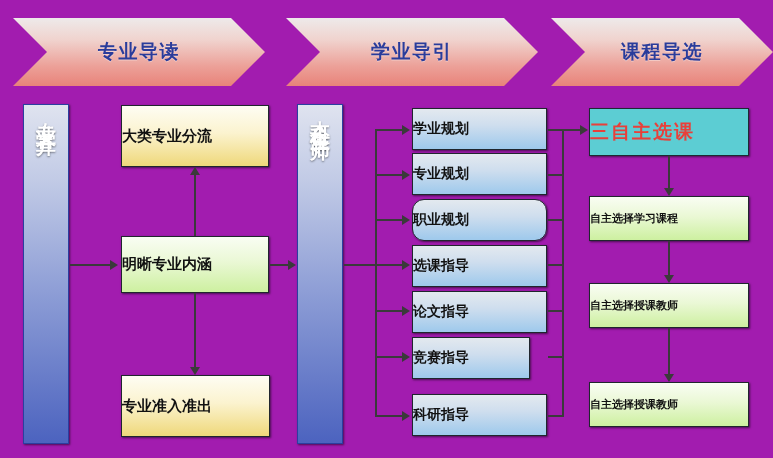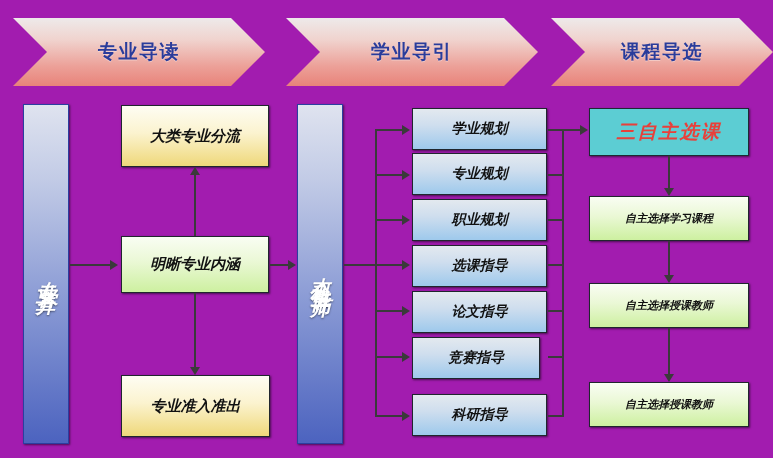--- a/index.html
+++ b/index.html
@@ -24,27 +24,26 @@
     color:#2a3c9b;
     font-size:19px;font-weight:bold;letter-spacing:1.5px;
     -webkit-clip-path:polygon(0 0,calc(100% - 34px) 0,100% 50%,calc(100% - 34px) 100%,0 100%,34px 50%);
     clip-path:polygon(0 0,calc(100% - 34px) 0,100% 50%,calc(100% - 34px) 100%,0 100%,34px 50%);
     filter:drop-shadow(1px 1px 0 #1d2430) drop-shadow(-1px 0 0 #1d2430) drop-shadow(0 -1px 0 #1d2430) drop-shadow(0 1px 0 #1d2430);
     text-shadow:0 1px 0 rgba(255,255,255,.35);
   }
 
   
   .box{
-    display:flex;align-items:center;justify-content:center;
+    display:flex;align-items:center;
     text-align:center;
     border:1px solid #20262e;
     box-shadow:1px 1px 2px rgba(0,0,0,.55);
     font-size:14px;color:#111;
     line-height:1.25;
-    font-style:italic;
   }
   .box.tall{
     writing-mode:vertical-rl;
     text-orientation:upright;
     letter-spacing:5px;
     font-size:20px;font-weight:bold;
     color:#fff;
     border:1px solid #2b3fa0;
     background:linear-gradient(180deg,#dfe3ef 0%,#c2cbe6 22%,#8e9ed6 55%,#4c63bf 100%);
     text-shadow:0 1px 2px rgba(0,0,0,.45);
@@ -149,30 +148,30 @@
 
   <div class="abs ln h" style="left:375px;top:415px;width:28px;"></div>
   <div class="abs ahead r" style="left:402px;top:411px;"></div>
 
   <div class="abs box blue" style="left:412px;top:108px;width:135px;height:42px;">
     <span>学业规划</span>
   </div>
   <div class="abs box blue" style="left:412px;top:153px;width:135px;height:42px;">
     <span>专业规划</span>
   </div>
-  <div class="abs box blue" style="left:412px;top:199px;width:135px;height:42px;">
+  <div class="abs box blue" style="left:412px;top:199px;width:135px;height:42px;border-radius:12px;">
     <span>职业规划</span>
   </div>
   <div class="abs box blue" style="left:412px;top:245px;width:135px;height:42px;">
     <span>选课指导</span>
   </div>
   <div class="abs box blue" style="left:412px;top:291px;width:135px;height:42px;">
     <span>论文指导</span>
   </div>
-  <div class="abs box blue" style="left:412px;top:337px;width:128px;height:42px;">
+  <div class="abs box blue" style="left:412px;top:337px;width:118px;height:42px;">
     <span>竞赛指导</span>
   </div>
   <div class="abs box blue" style="left:412px;top:394px;width:135px;height:42px;">
     <span>科研指导</span>
   </div>
 
   <div class="abs ln h" style="left:548px;top:129px;width:16px;"></div>
   <div class="abs ln h" style="left:548px;top:174px;width:16px;"></div>
   <div class="abs ln h" style="left:548px;top:219px;width:16px;"></div>
   <div class="abs ln h" style="left:548px;top:264px;width:16px;"></div>

